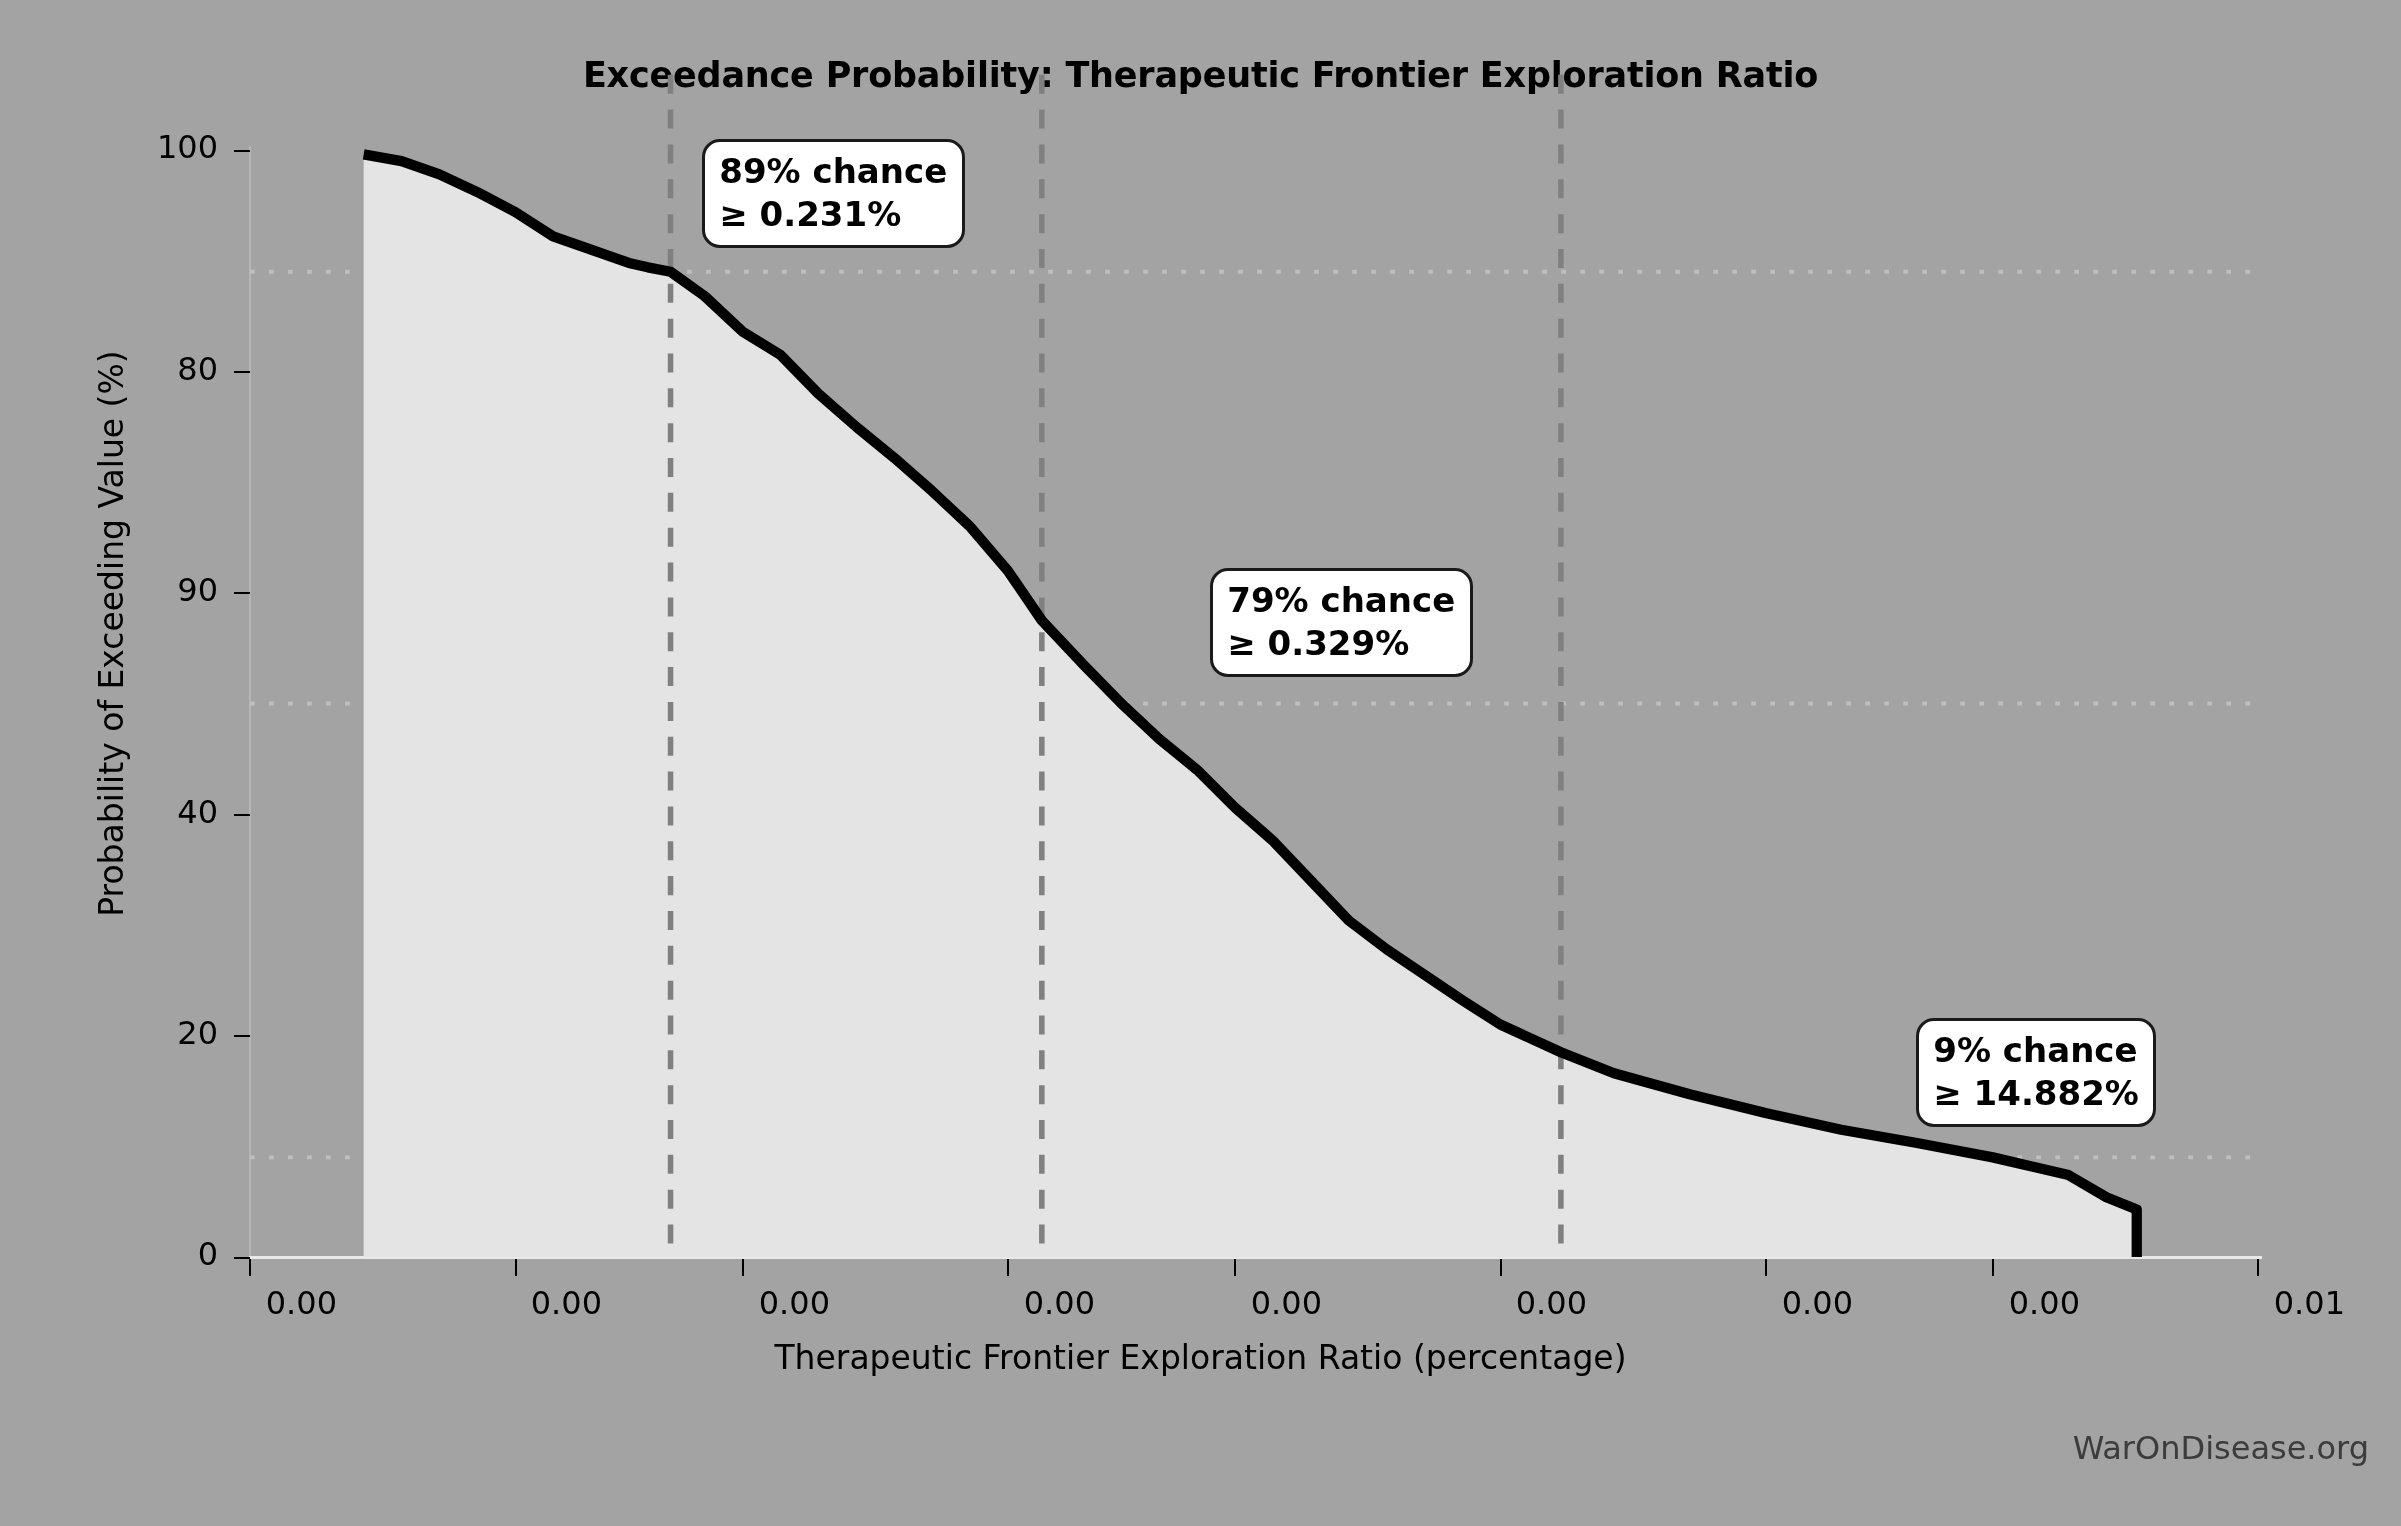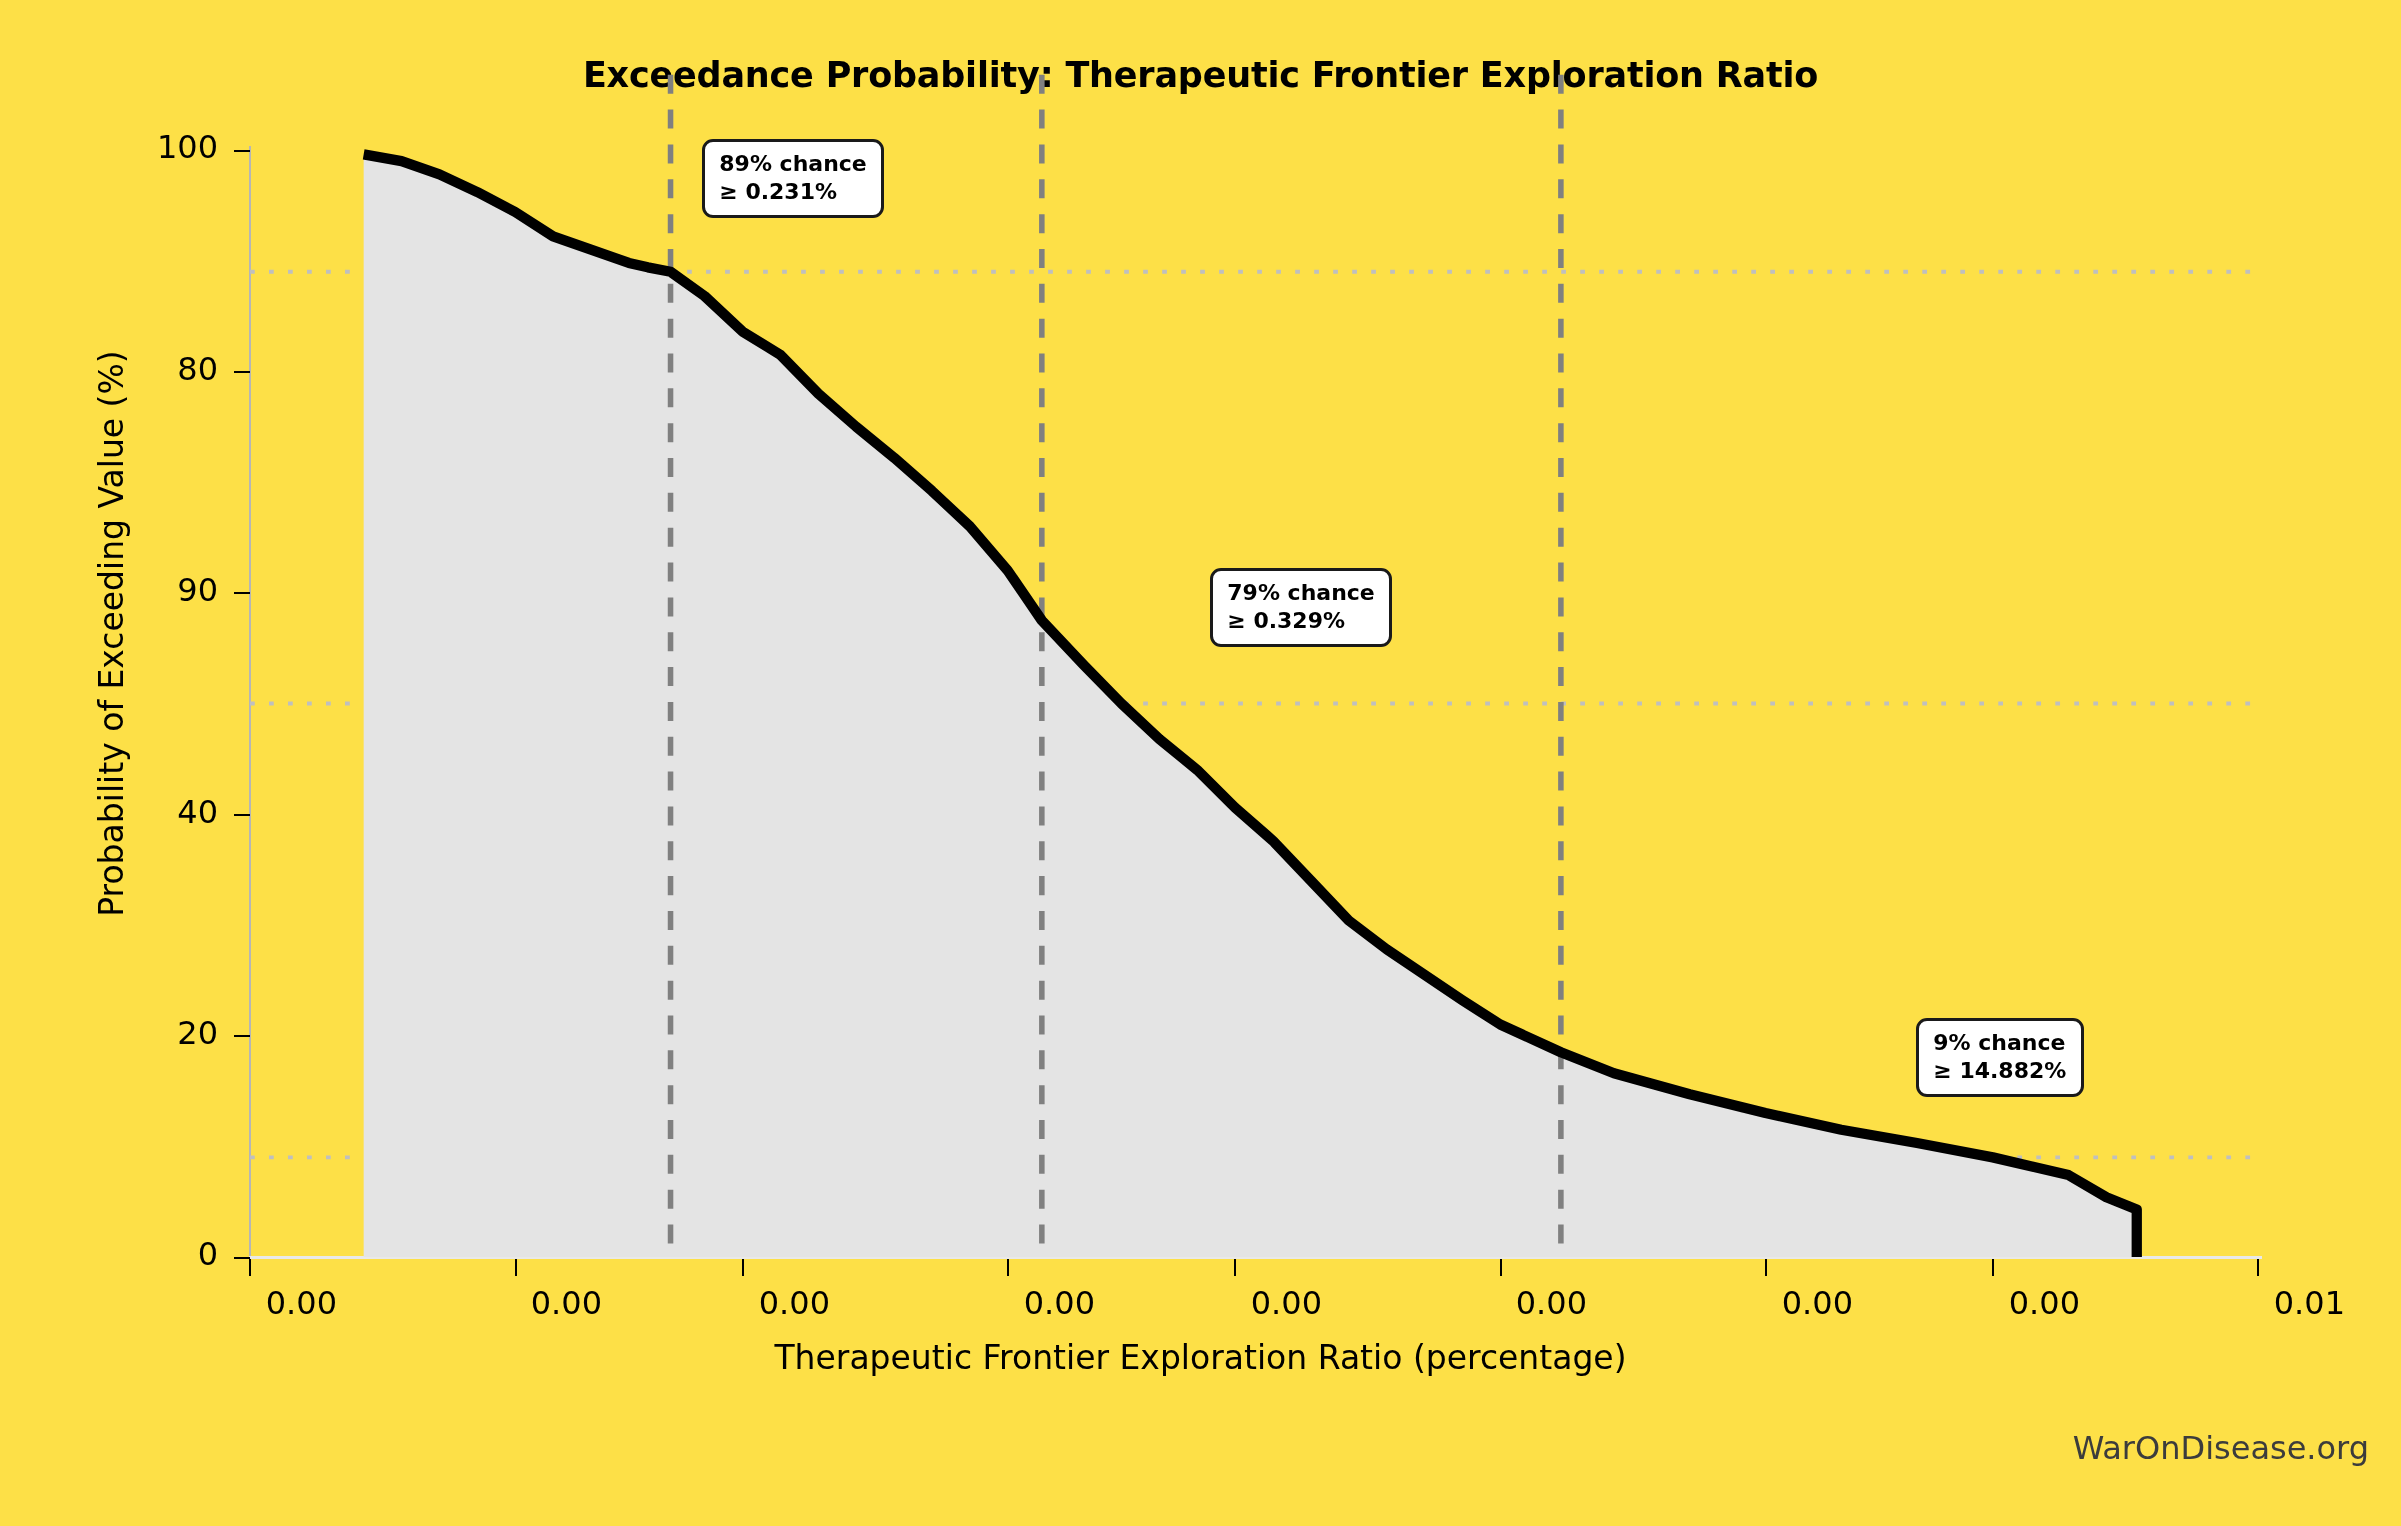--- a/index.html
+++ b/index.html
@@ -7,21 +7,21 @@
     padding: 0;
     background: #ffffff;
   }
   body {
     font-family: "DejaVu Sans", sans-serif;
   }
   #figure {
     position: relative;
     width: 2401px;
     height: 1527px;
-    background: #fde047;
+    background: #a3a3a3;
     overflow: hidden;
   }
   #chart-title {
     position: absolute;
     left: 0;
     top: 55px;
     width: 2401px;
     text-align: center;
     font-size: 35px;
     font-weight: bold;
@@ -108,24 +108,24 @@
     width: 1108px;
     text-align: center;
     font-size: 33px;
     color: #000000;
     transform: rotate(-90deg);
     transform-origin: center center;
   }
   .annotation-box {
     position: absolute;
     border: 3.2px solid #1a1a1a;
-    border-radius: 11px;
+    border-radius: 18px;
     background: #ffffff;
     padding: 8px 14.3px 9.5px 14.3px;
-    font-size: 22px;
+    font-size: 34px;
     font-weight: bold;
     color: #000000;
     line-height: 1.25;
     white-space: nowrap;
   }
   .annotation-box .ann-line {
     display: block;
   }
   #watermark {
     position: absolute;

